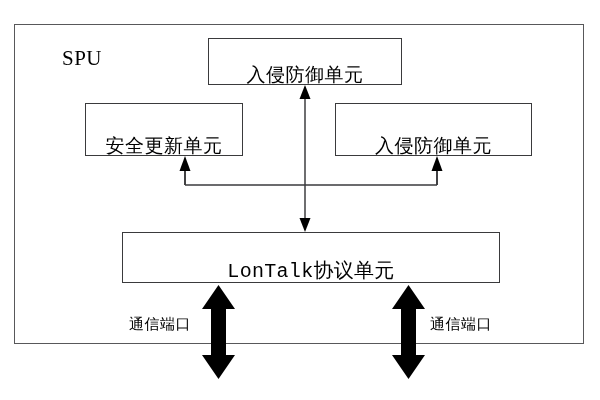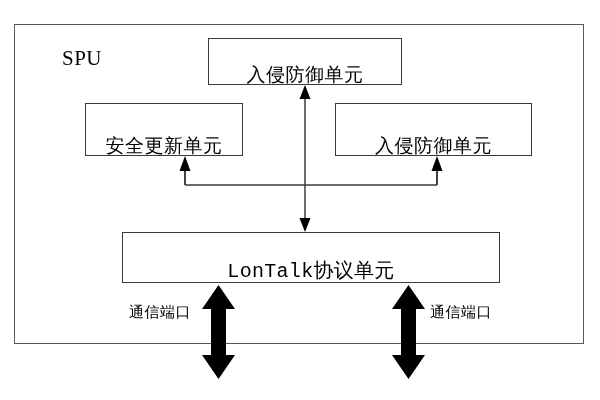--- a/index.html
+++ b/index.html
@@ -64,20 +64,21 @@
     white-space: nowrap;
   }
 
   
   .port-label {
     position: absolute;
     font-size: 15px;
     color: #000000;
     white-space: nowrap;
     letter-spacing: 0.5px;
+    margin-top: 12px;
   }
   #port-label-left  { left: 129px; top: 303px; }
   #port-label-right { left: 430px; top: 303px; }
 
   
   .connectors {
     position: absolute;
     left: 0;
     top: 0;
     width: 600px;

